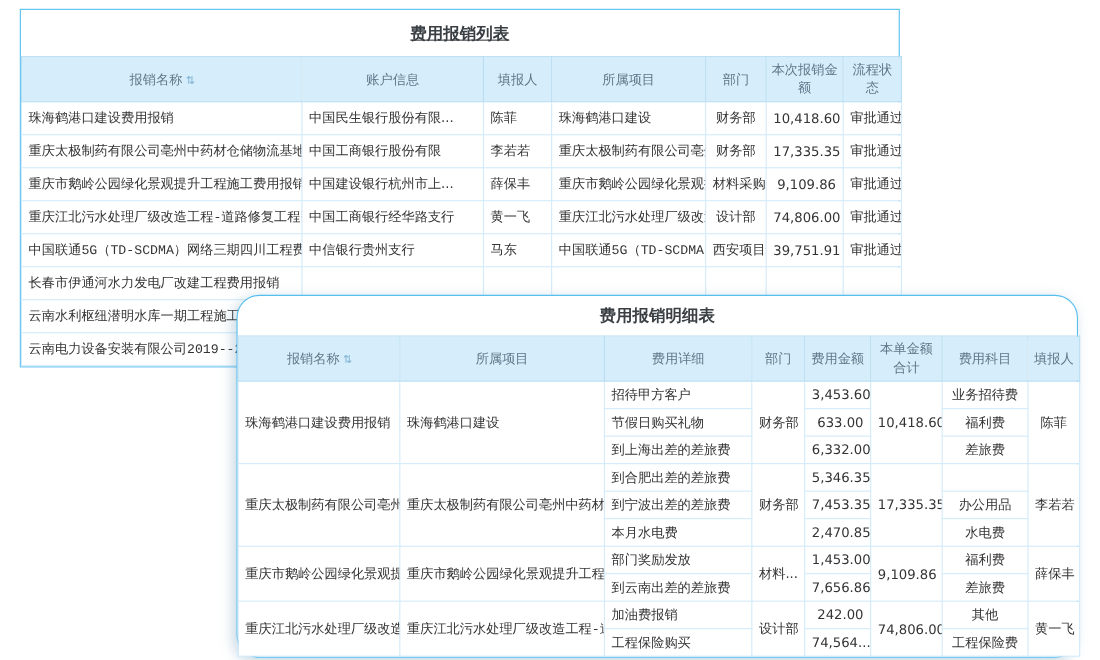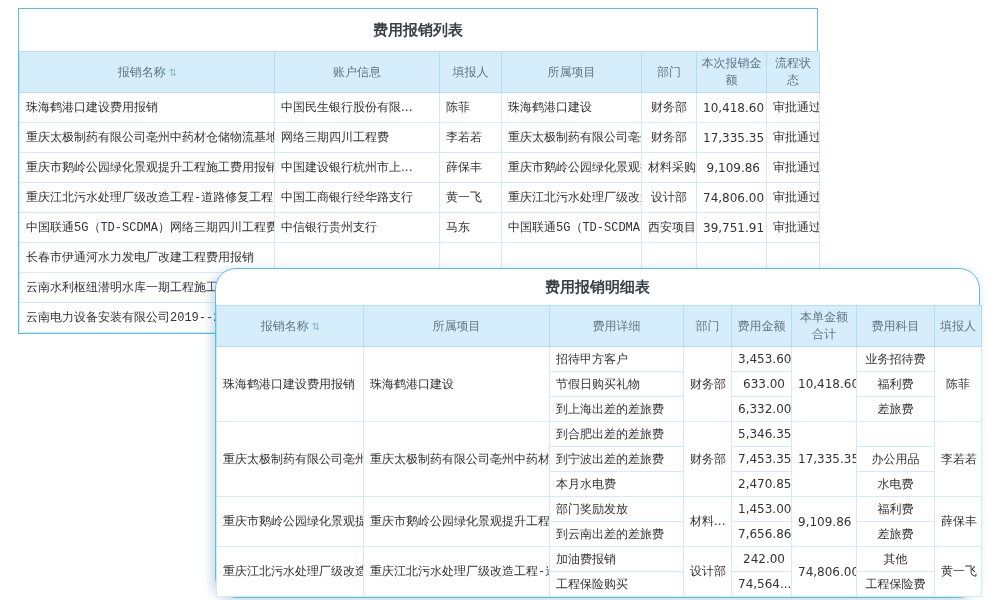--- a/index.html
+++ b/index.html
@@ -14,21 +14,21 @@
     position:absolute;
     background:#ffffff;
     border:1px solid #56bfee;
   }
   .list-panel  { left:18px;  top:8px;   width:800px; z-index:1; }
   .detail-panel{ left:215px; top:268px; width:765px; z-index:2;
                  box-shadow:-3px 3px 12px rgba(90,140,175,0.35);border-radius:21px; }
   .panel-title {
     text-align:center; font-weight:bold; font-size:15px; color:#3a3f44;
   }
-  .list-panel .panel-title   { height:42px; line-height:42px; }
+  .list-panel .panel-title   { height:42px; line-height:42px;text-decoration:underline; }
   .detail-panel .panel-title { height:36px; line-height:36px; }
   table.grid {
     width:100%; border-collapse:collapse; table-layout:fixed; font-size:12px;
   }
   .grid th {
     background:#d6eefb; color:#5f7689; font-weight:normal;
     border:1px solid #b7ddf1; padding:3px 4px; text-align:center;
     overflow:hidden;
   }
   .list-panel  .grid th { height:39px; }
@@ -80,21 +80,21 @@
         <td class="link">珠海鹤港口建设费用报销</td>
         <td>中国民生银行股份有限...</td>
         <td class="link">陈菲</td>
         <td class="link">珠海鹤港口建设</td>
         <td class="center">财务部</td>
         <td class="amount">10,418.60</td>
         <td class="status">审批通过</td>
       </tr>
       <tr>
         <td class="link">重庆太极制药有限公司亳州中药材仓储物流基地项...</td>
-        <td>网络三期四川工程费</td>
+        <td>中国工商银行股份有限</td>
         <td class="link">李若若</td>
         <td class="link">重庆太极制药有限公司亳州中...</td>
         <td class="center">财务部</td>
         <td class="amount">17,335.35</td>
         <td class="status">审批通过</td>
       </tr>
       <tr>
         <td class="link">重庆市鹅岭公园绿化景观提升工程施工费用报销</td>
         <td>中国建设银行杭州市上...</td>
         <td class="link">薛保丰</td>

